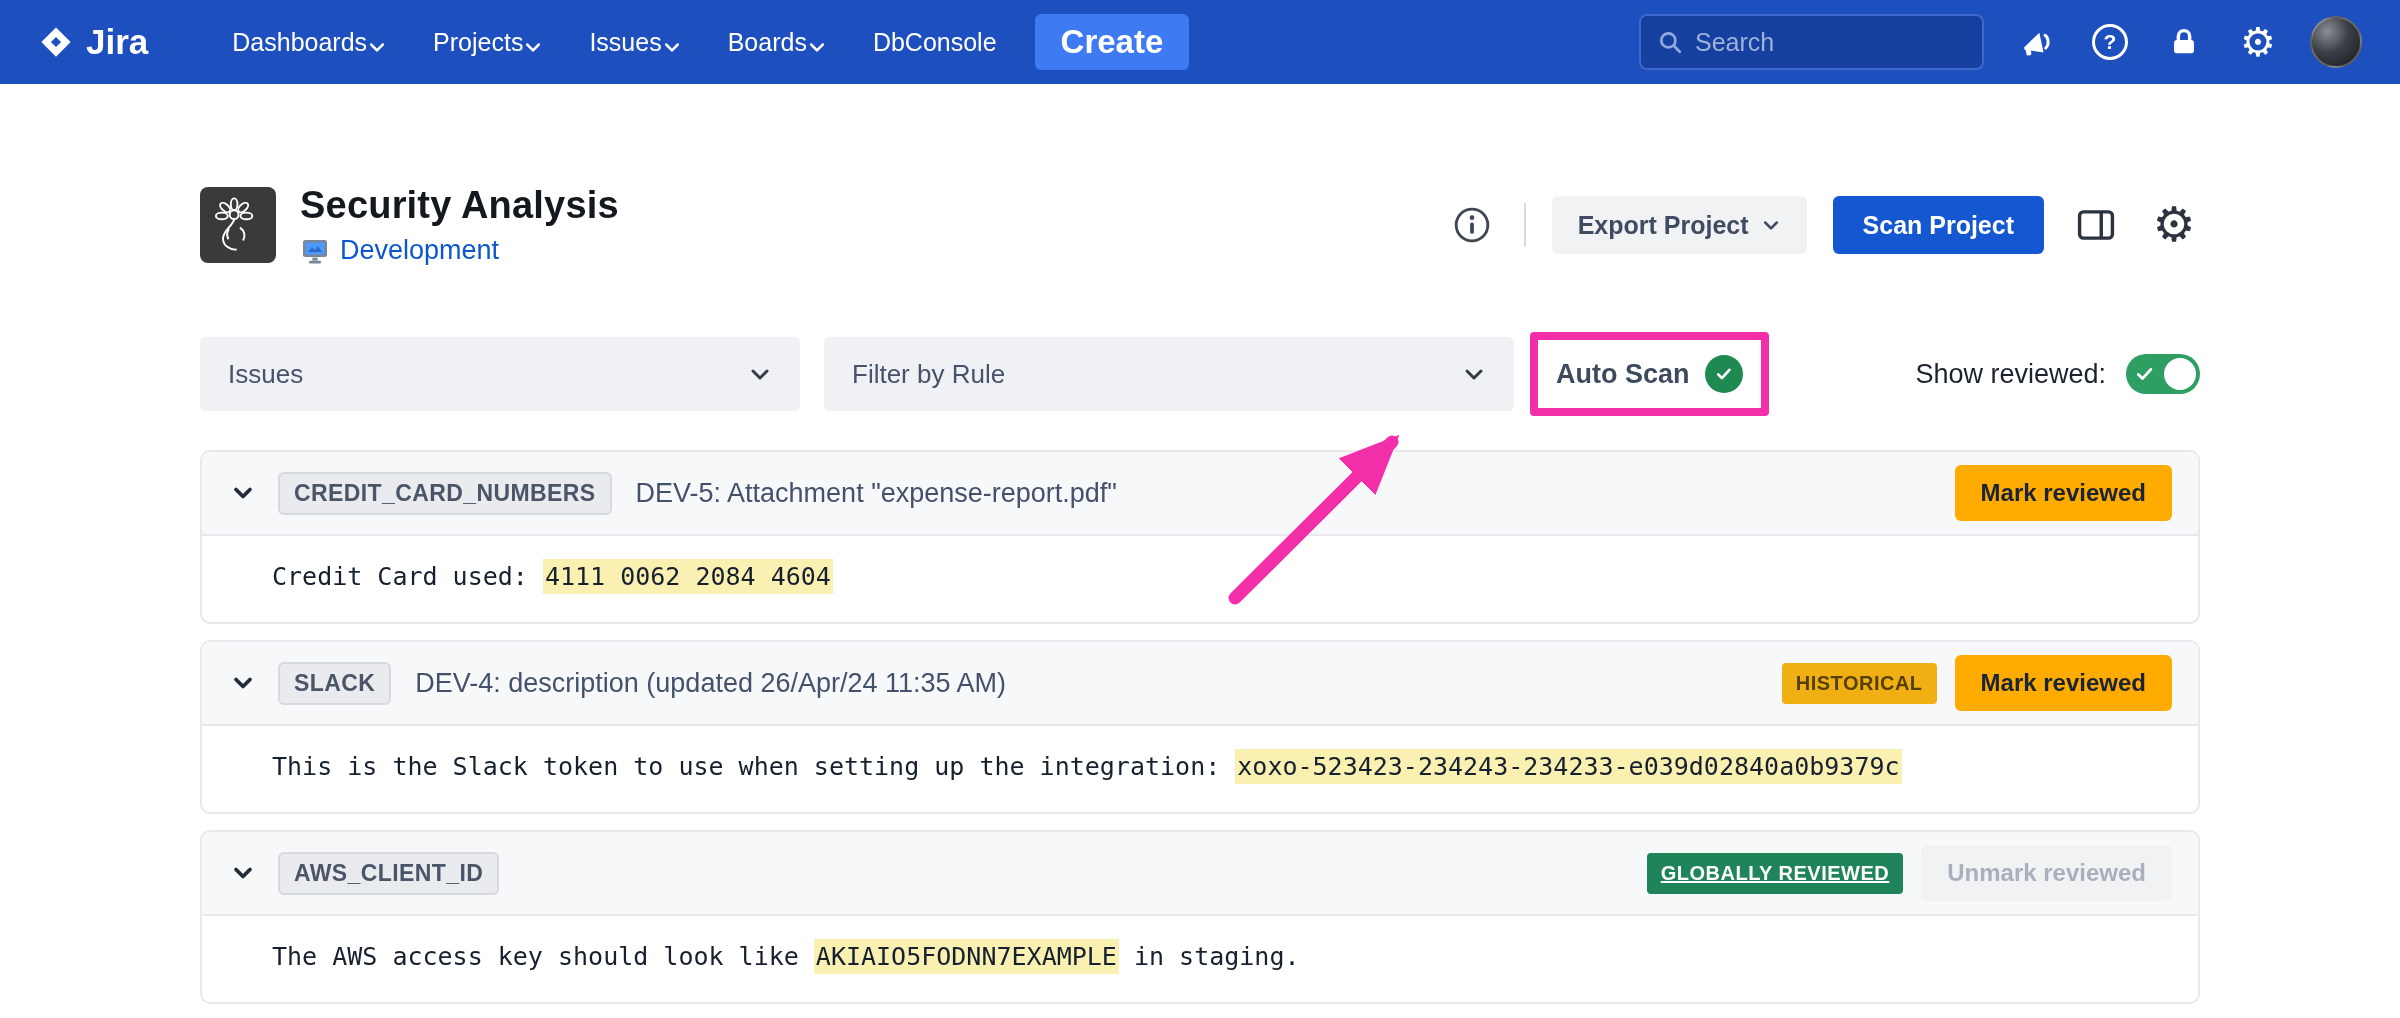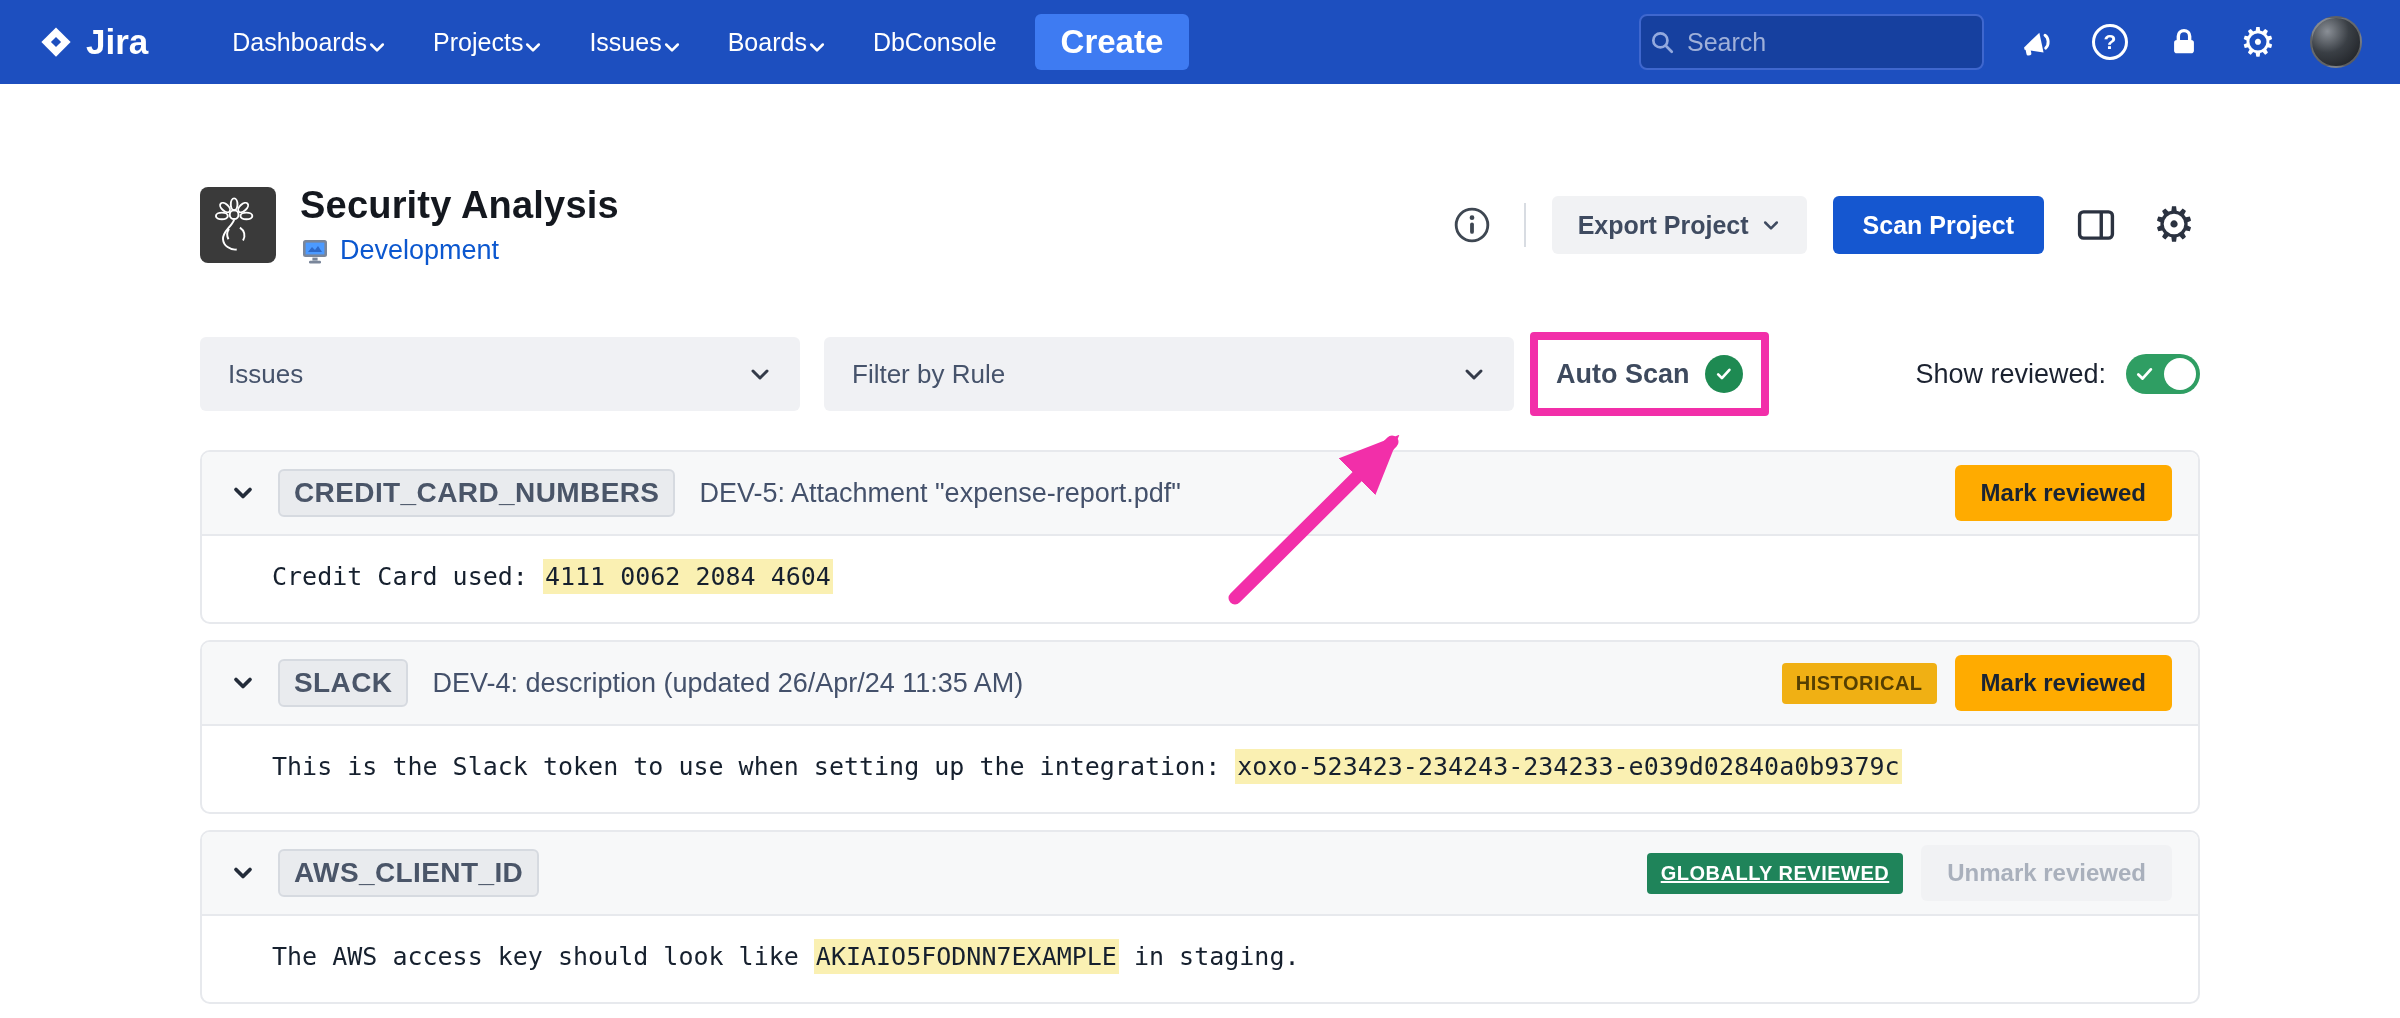--- a/index.html
+++ b/index.html
@@ -20,21 +20,21 @@
   .nav-item { display:flex; align-items:flex-end; font-size:25px; font-weight:500; cursor:pointer; white-space:nowrap; }
   .chev { width:20px; height:20px; }
   .chev path { fill:none; stroke:currentColor; stroke-width:3; stroke-linecap:round; stroke-linejoin:round; }
   .btn-create {
     margin-left:38px; height:56px; padding:0 26px; background:#3E7BF2; border:none;
     border-radius:6px; color:#fff; font-size:33px; font-weight:600; font-family:inherit; cursor:pointer;
   }
   .nav-right { margin-left:auto; display:flex; align-items:center; gap:30px; }
   .search-box {
     width:345px; height:56px; background:#16409F; border:2px solid #3F67CE; border-radius:8px;
-    display:flex; align-items:center; padding:0 8px; gap:12px;
+    display:flex; align-items:center; padding:0 16px; gap:12px;
   }
   .search-box svg { flex:0 0 auto; }
   .search-box input {
     background:transparent; border:none; outline:none; color:#E4ECFC; font-size:25px;
     font-family:inherit; width:100%;
   }
   .search-box input::placeholder { color:#9FB0D9; }
   .nav-icon { width:44px; height:44px; display:flex; align-items:center; justify-content:center; cursor:pointer; }
   .help-circle {
     width:36px; height:36px; border:3px solid #fff; border-radius:50%;
@@ -105,21 +105,21 @@
   
   .cards { margin-top:34px; }
   .card { border:2px solid #E7E9ED; border-radius:10px; background:#fff; margin-bottom:16px; overflow:hidden; }
   .card-header {
     height:84px; background:#F7F8F9; border-bottom:2px solid #E7E9ED;
     display:flex; align-items:center; padding:0 26px; gap:20px;
   }
   .expander { width:30px; height:30px; display:flex; align-items:center; justify-content:center; cursor:pointer; color:#232C3A; }
   .rule-pill {
     background:#E9EBEE; border:2px solid #D6DAE0; border-radius:6px; padding:6px 14px;
-    font-size:28px; font-weight:700; color:#4A5568; letter-spacing:.4px; white-space:nowrap;
+    font-size:23px; font-weight:700; color:#4A5568; letter-spacing:.4px; white-space:nowrap;
   }
   .card-title { font-size:27px; color:#44516B; margin-left:4px; white-space:nowrap; overflow:hidden; text-overflow:ellipsis; }
   .card-right { margin-left:auto; display:flex; align-items:center; gap:18px; }
   .badge { font-size:20px; font-weight:800; letter-spacing:.5px; padding:9px 14px; border-radius:4px; white-space:nowrap; }
   .badge-historical { background:#F0B014; color:#553F02; }
   .badge-reviewed { background:#1F845A; color:#fff;text-decoration:underline; }
   .btn-review {
     height:56px; padding:0 26px; background:#FFAB00; border:none; border-radius:6px;
     font-size:24px; font-weight:700; color:#1A2433; font-family:inherit; cursor:pointer; white-space:nowrap;
   }

